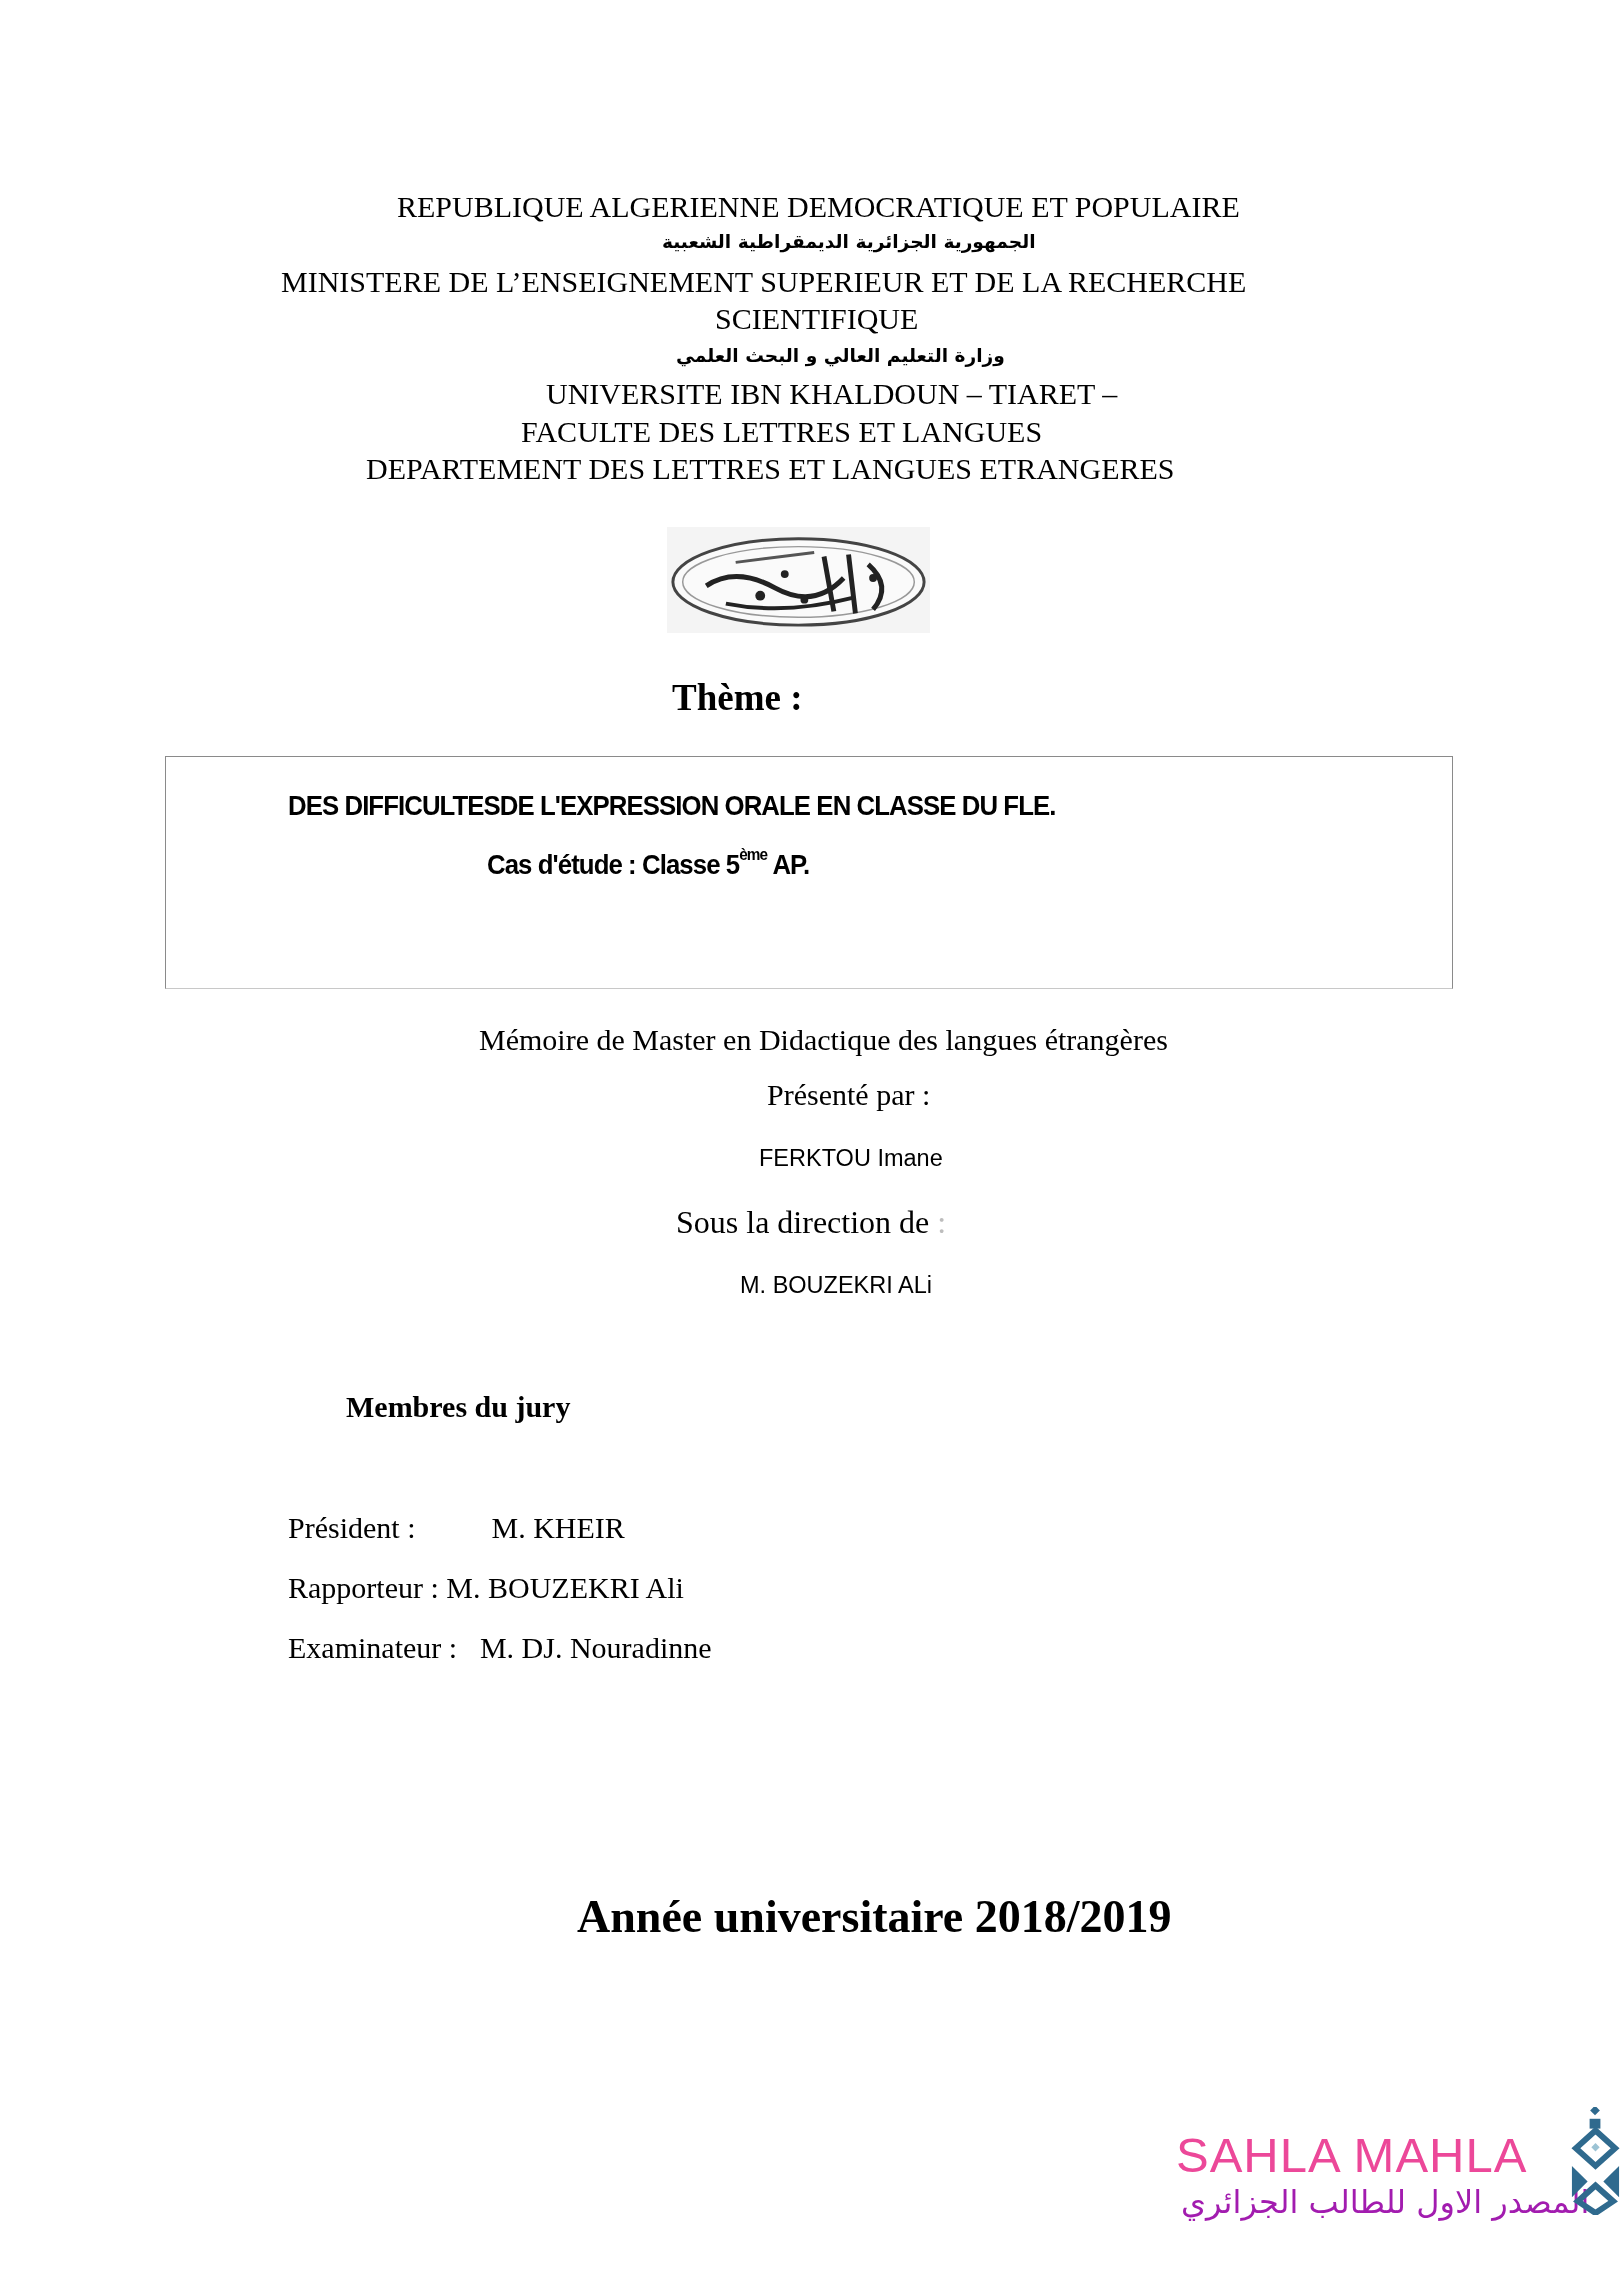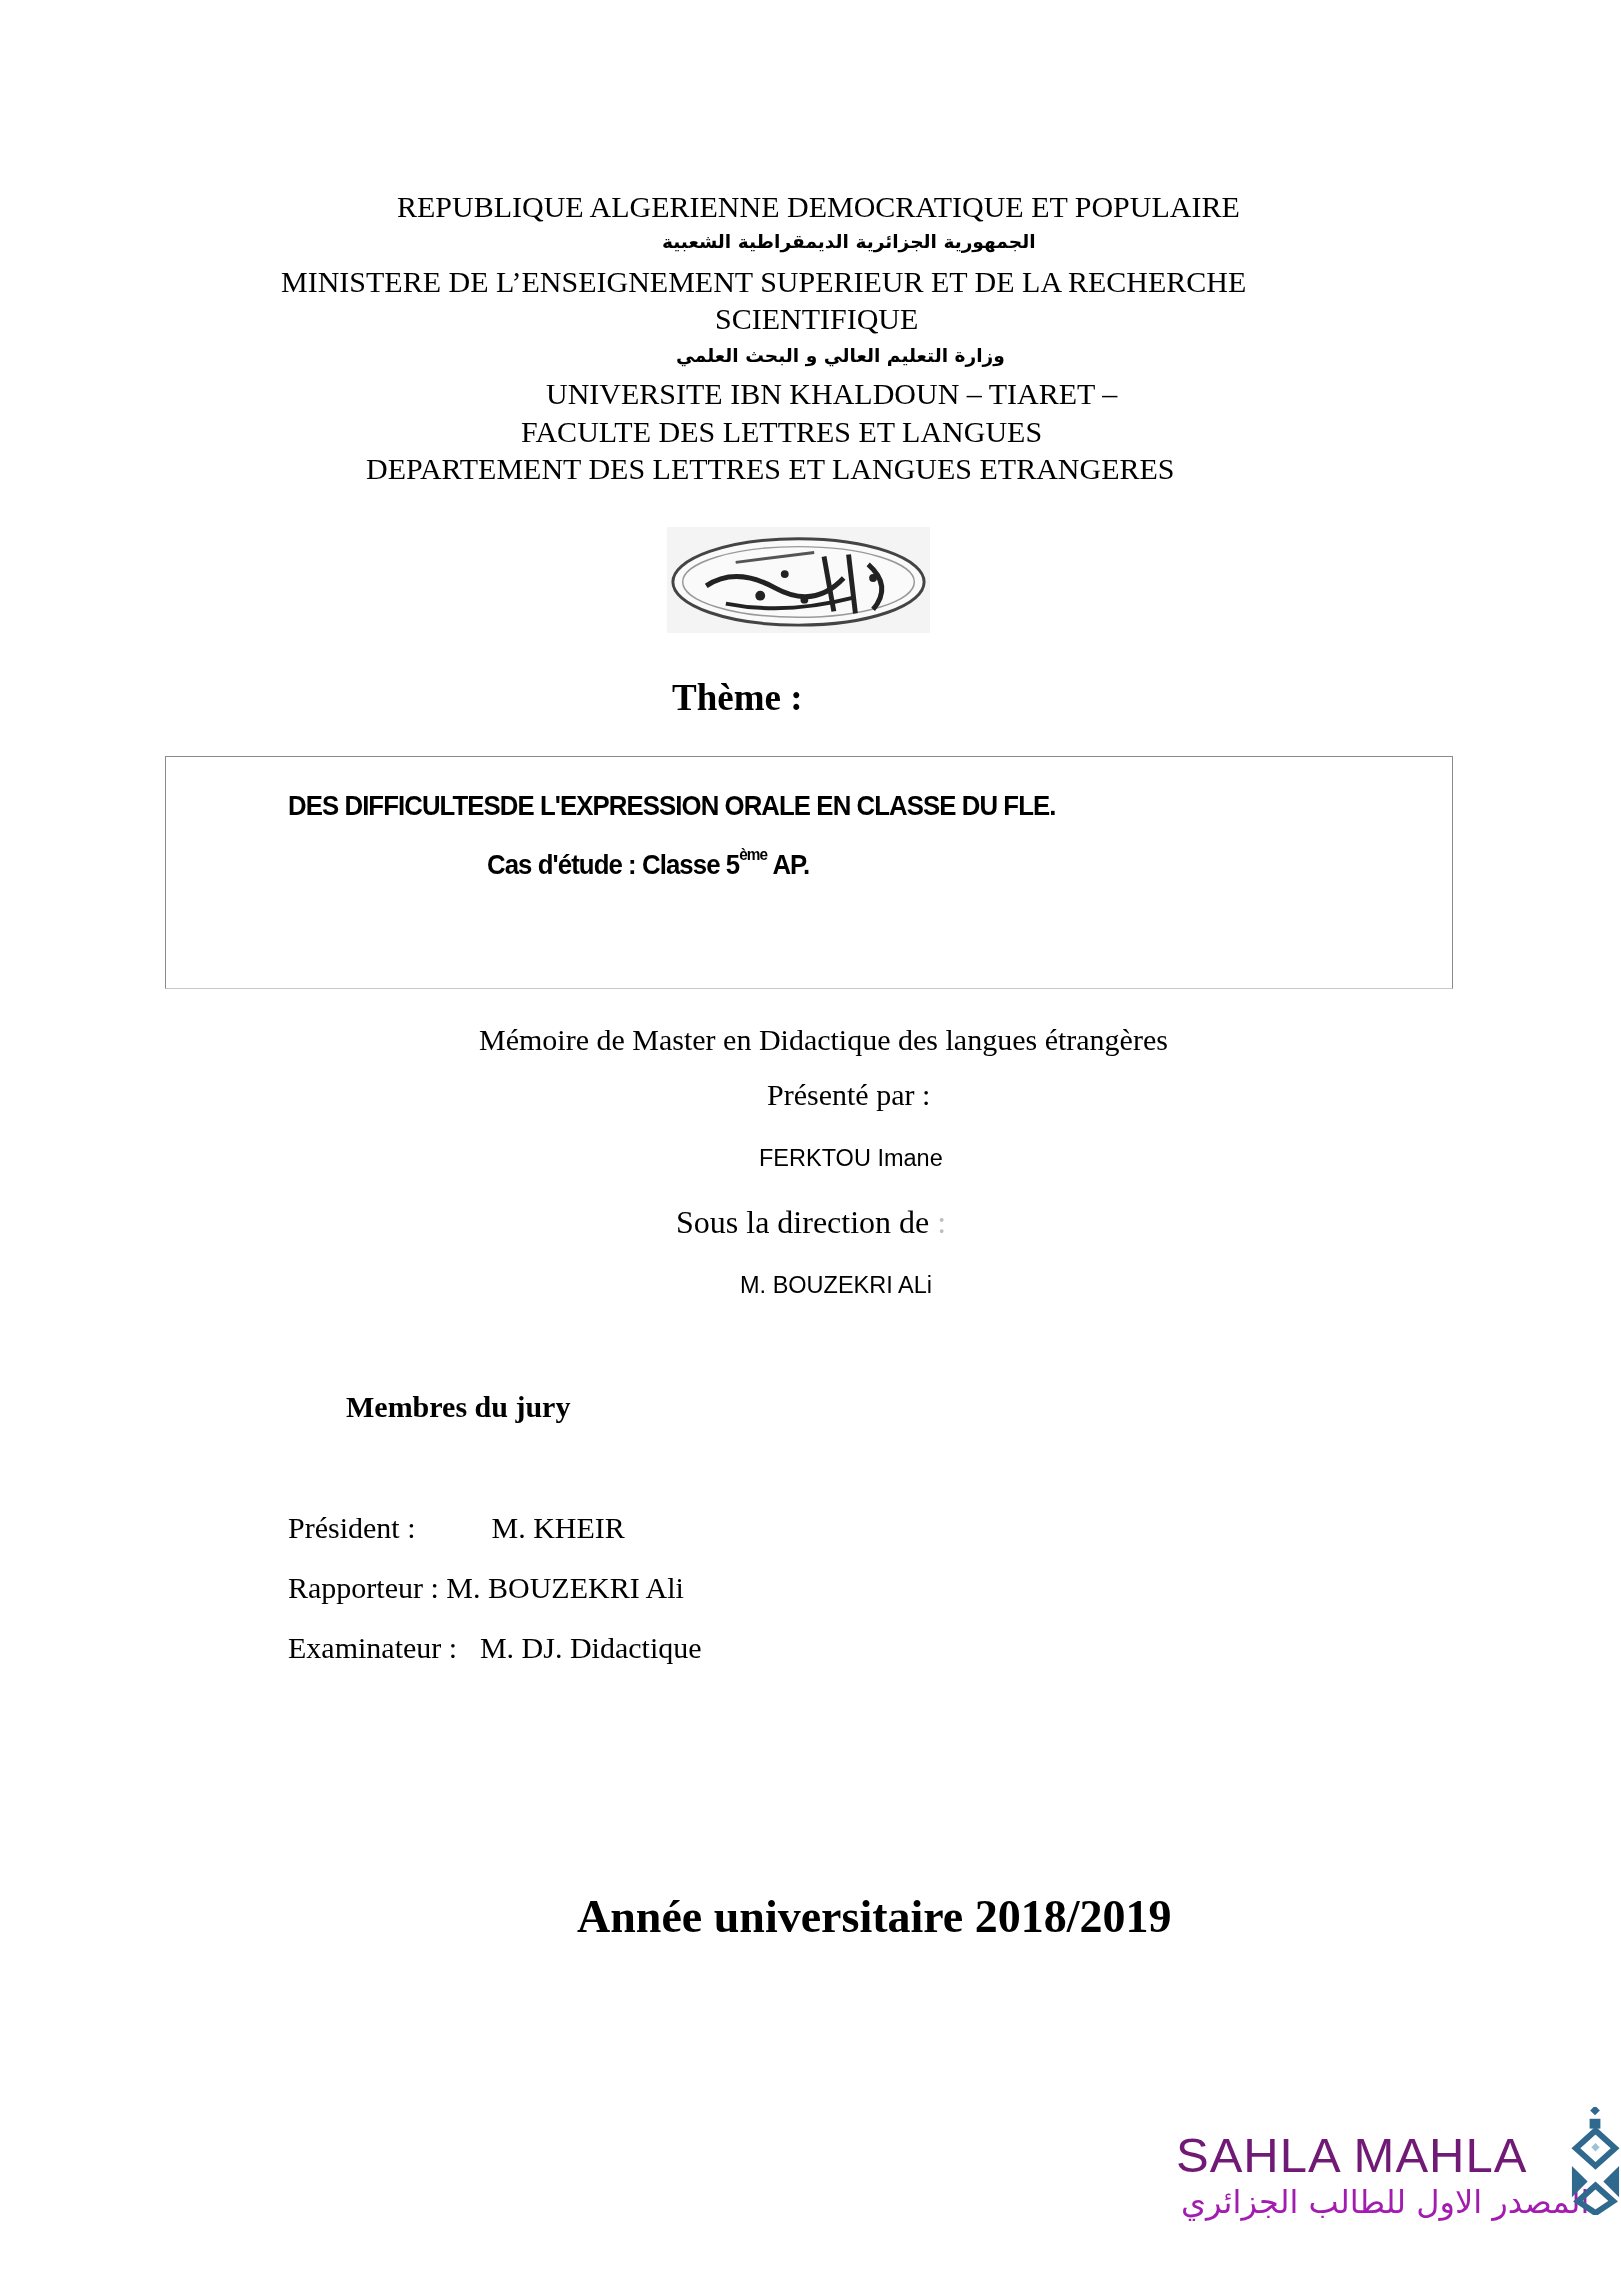--- a/index.html
+++ b/index.html
@@ -69,27 +69,27 @@
   <span style="display:inline-block; width:61px;"></span>
   <span>M. KHEIR</span>
 </div>
 <div class="line serif" style="left:288px; top:1571px; font-size:30px;">
   <span>Rapporteur :</span>
   <span>M. BOUZEKRI Ali</span>
 </div>
 <div class="line serif" style="left:288px; top:1631px; font-size:30px;">
   <span>Examinateur :</span>
   <span style="display:inline-block; width:7.8px;"></span>
-  <span>M. DJ. Didactique</span>
+  <span>M. DJ. Nouradinne</span>
 </div>
 
 <div class="line serif" style="left:577px; top:1890px; font-size:46px; font-weight:bold;">Année universitaire 2018/2019</div>
 
 <div class="sahla">
-  <div class="line sans" style="left:0; top:19.6px; font-size:49px; color:#701a75; letter-spacing:1px;">SAHLA MAHLA</div>
+  <div class="line sans" style="left:0; top:19.6px; font-size:49px; color:#ec4899; letter-spacing:1px;">SAHLA MAHLA</div>
   <div class="line" style="left:4.9px; top:76px; font-size:32px; color:#a21caf; direction:rtl; font-family:'DejaVu Sans', sans-serif;">المصدر الاول للطالب الجزائري</div>
   <svg class="abs" style="left:392px; top:0;" width="55" height="108" viewBox="0 0 56 110">
     <rect x="24" y="0" width="7" height="7" fill="#2f6a8e" transform="rotate(45 27.5 3.5)"></rect>
     <rect x="22" y="12" width="11" height="10" fill="#2f6a8e"></rect>
     <path d="M28 24 L48 42 L28 60 L8 42 Z" fill="none" stroke="#2f6a8e" stroke-width="6"></path>
     <rect x="25" y="38" width="6" height="6" fill="#9cc3d4" transform="rotate(45 28 41)"></rect>
     <path d="M4 60 L20 76 L4 92 Z M52 60 L36 76 L52 92 Z" fill="#2f6a8e"></path>
     <path d="M10 96 L28 80 L46 96 L28 108 Z" fill="none" stroke="#2f6a8e" stroke-width="6"></path>
   </svg>
 </div>

